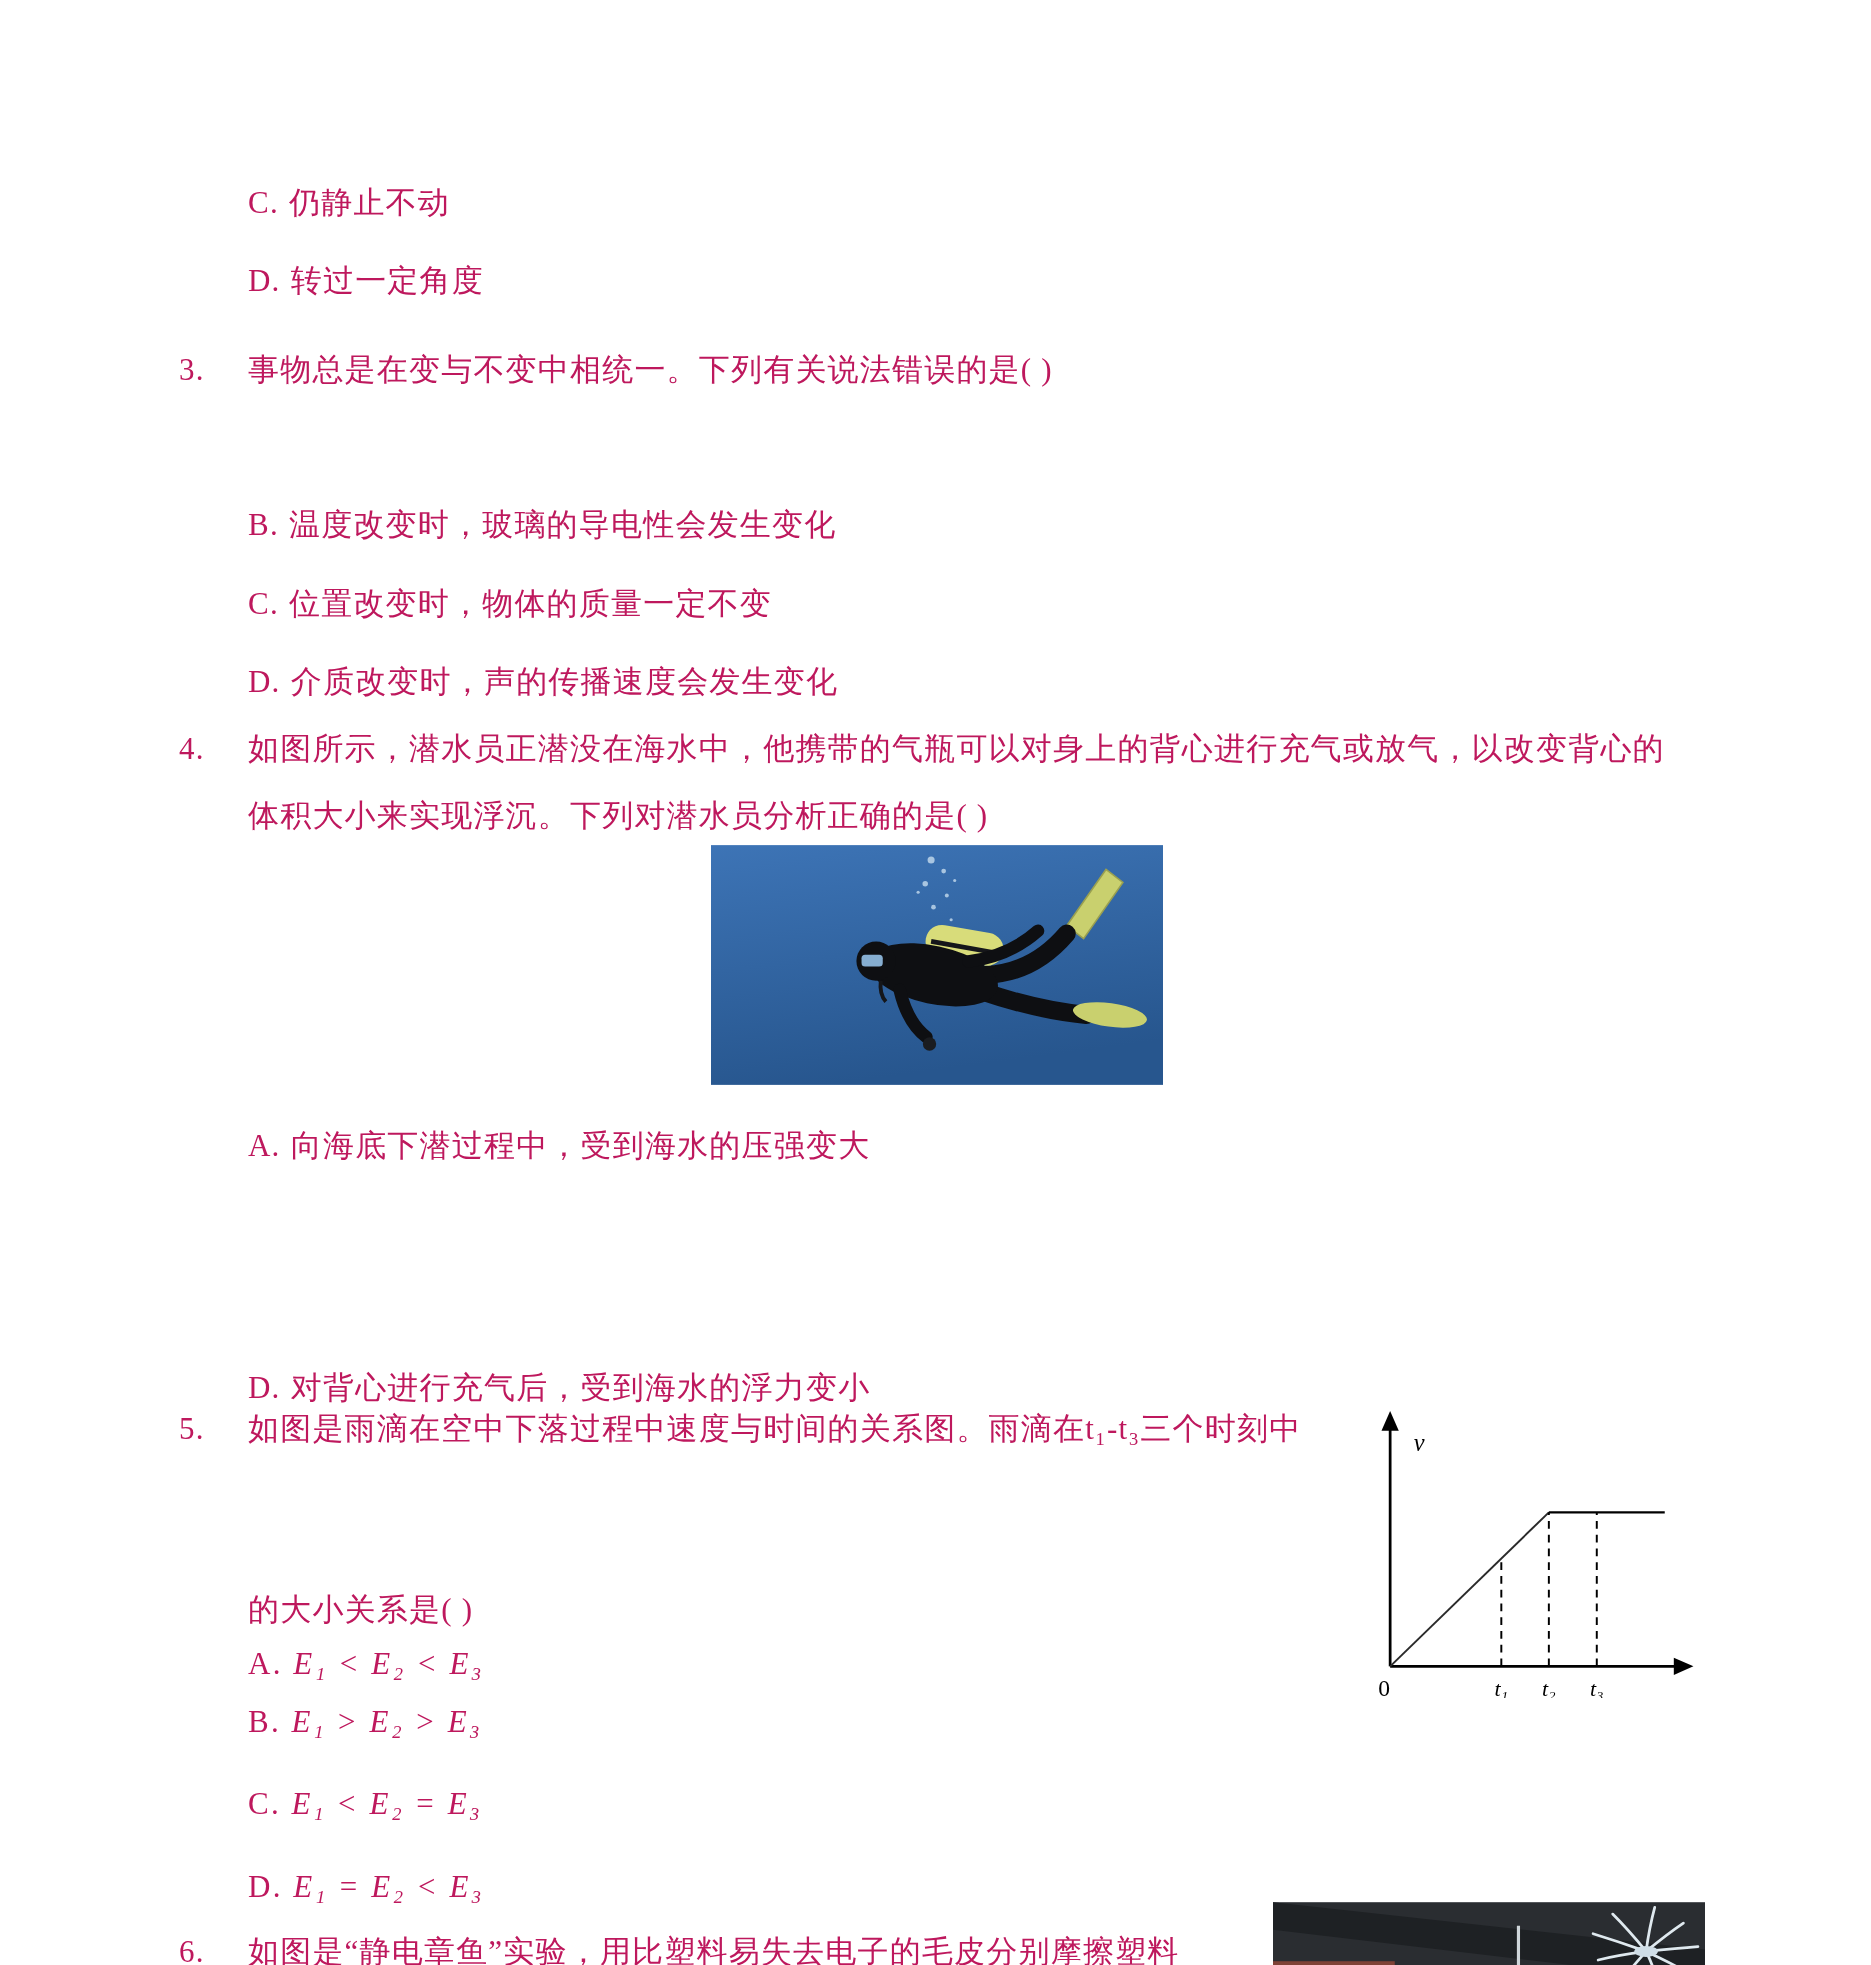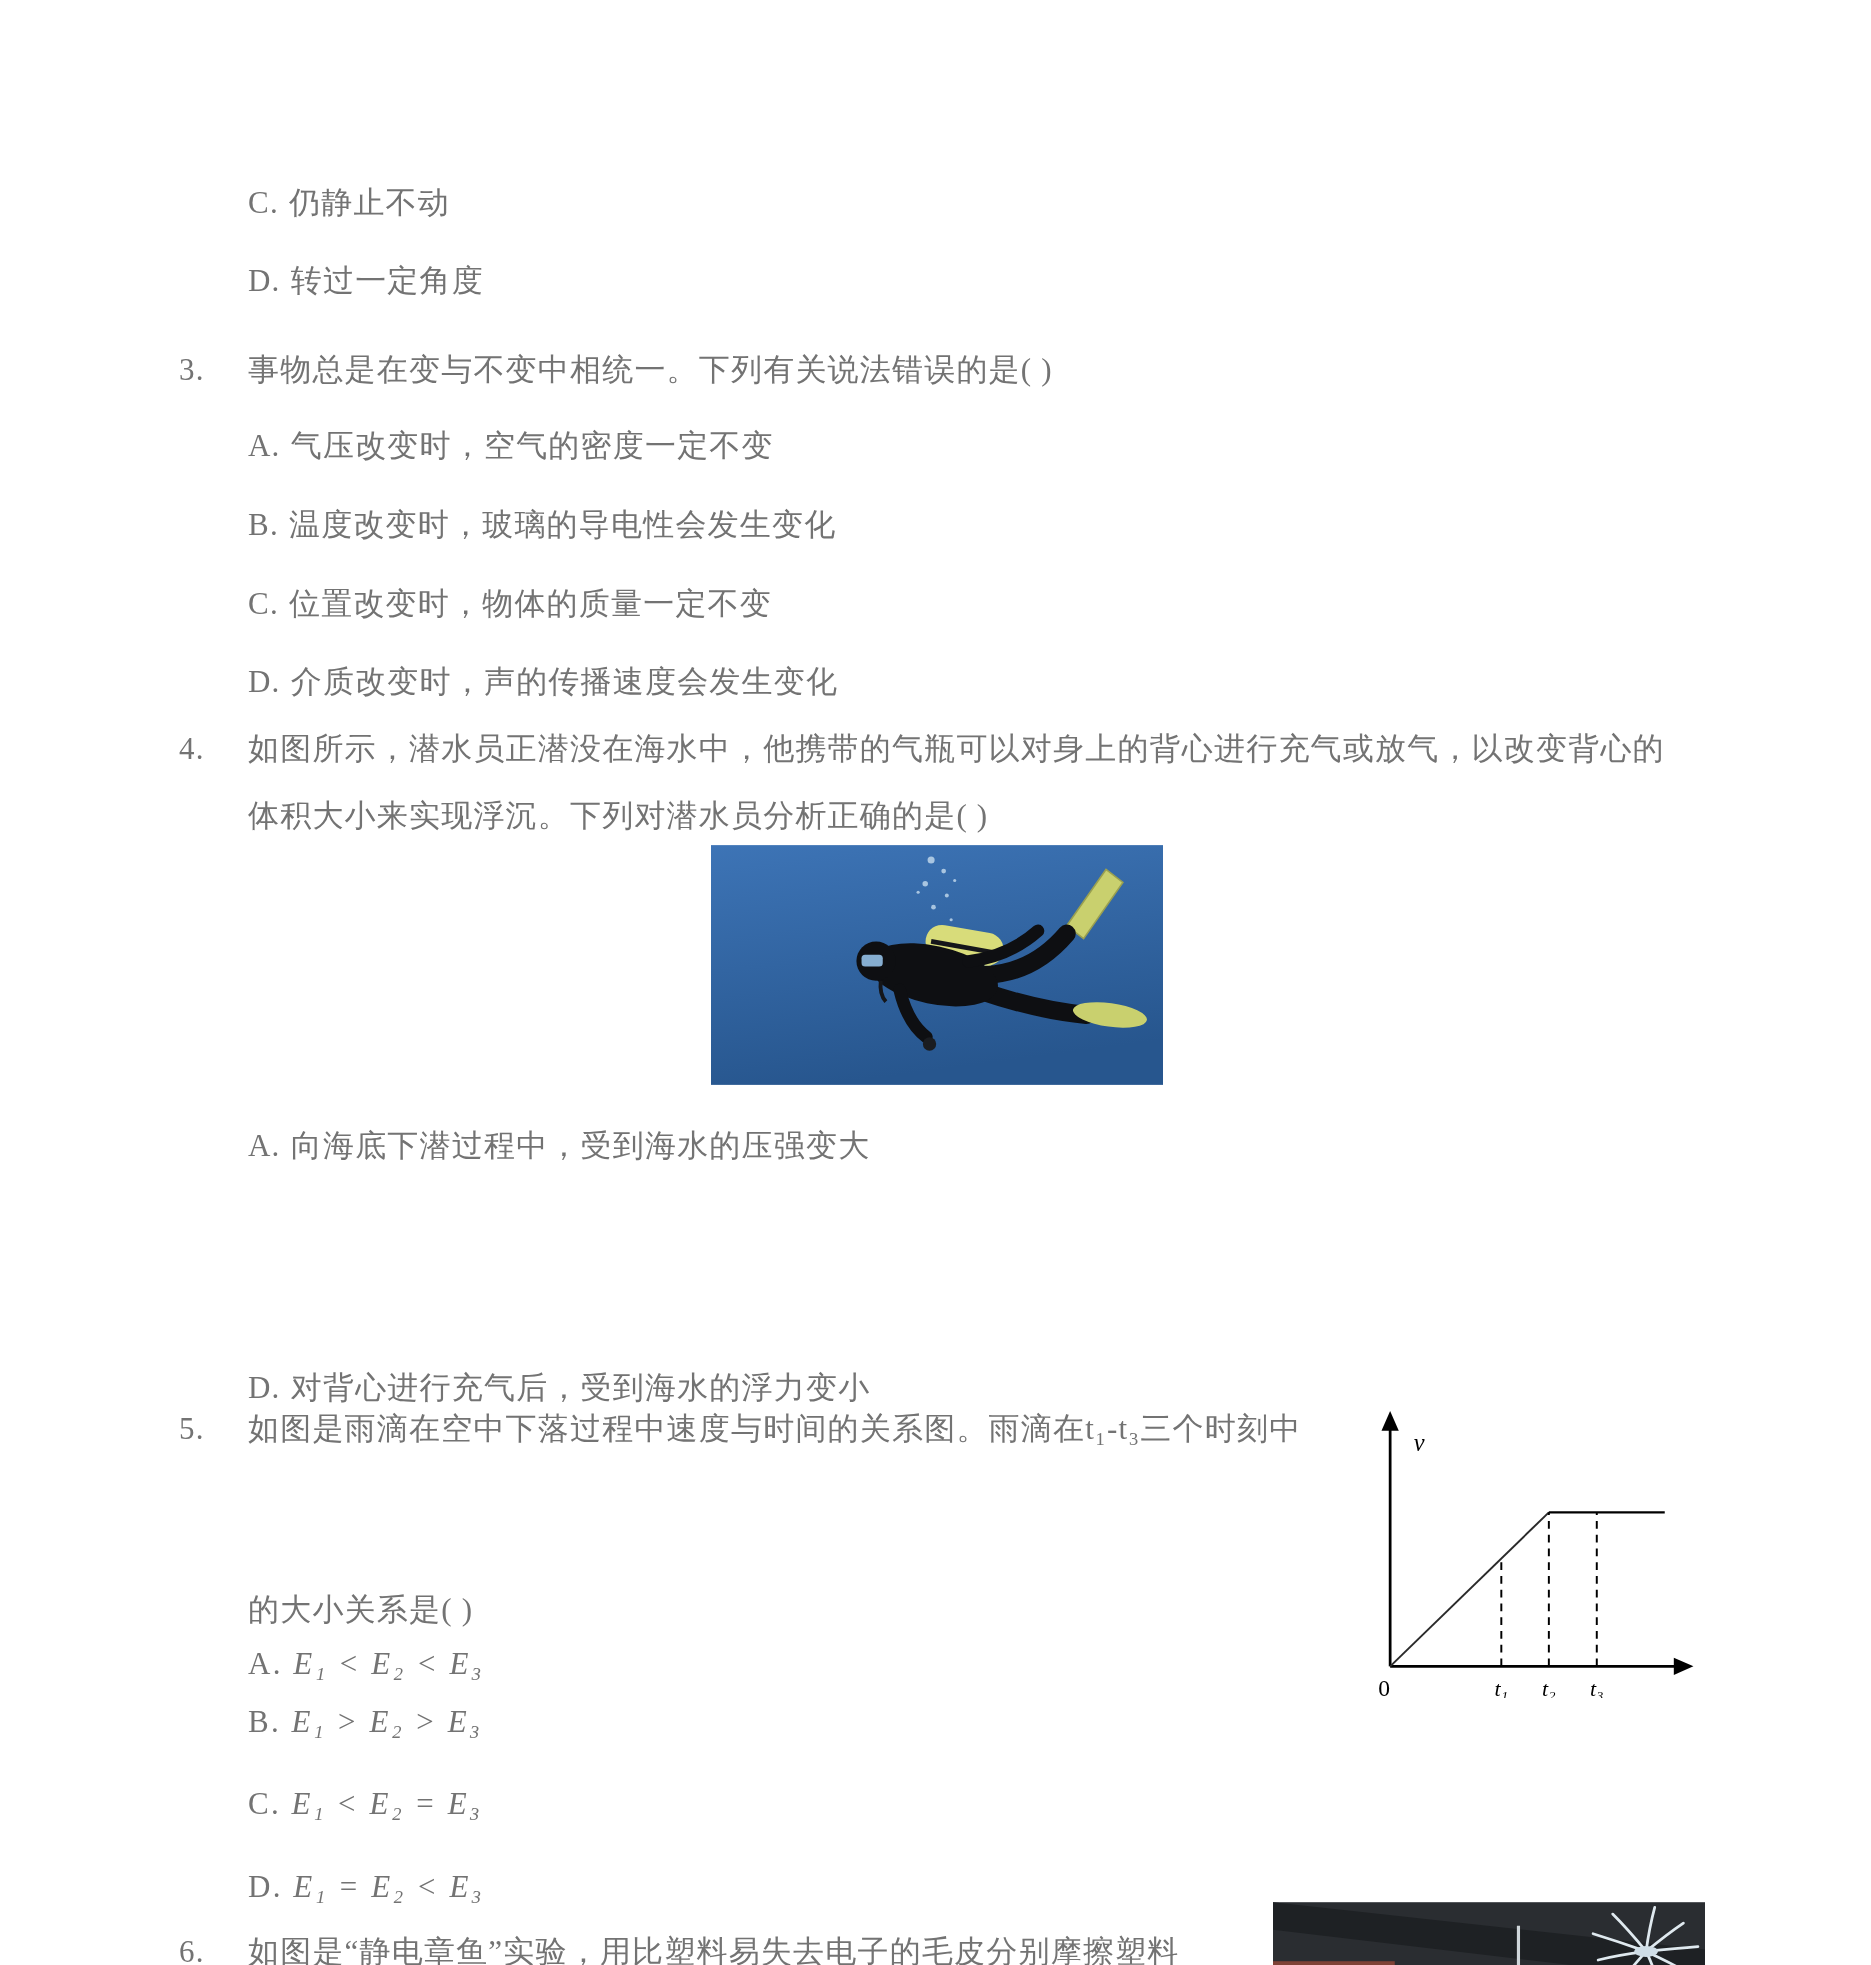--- a/index.html
+++ b/index.html
@@ -3,21 +3,21 @@
 <meta charset="utf-8">
 <style>
   html,body{margin:0;padding:0;}
   body{
     width:1872px;height:2647px;background:#ffffff;position:relative;
     font-family:"Liberation Serif", serif;color:#000;
   }
   .page{position:absolute;inset:0;}
   .row{
     position:absolute;left:248px;font-size:31px;letter-spacing:1.2px;
-    line-height:1.15;white-space:nowrap;color:#737373;text-align:right;
+    line-height:1.15;white-space:nowrap;color:#be185d;text-align:right;
   }
   .qnum{position:absolute;left:-69px;top:0;}
   .opt-label{display:inline-block;margin-right:10.2px;}
   .math{font-style:italic;letter-spacing:2.4px;}
   .figure{position:absolute;}
   .figure svg{display:block;width:100%;height:100%;}
   .graph-label{font-family:"Liberation Serif",serif;font-style:italic;}
   .graph-num{font-family:"Liberation Serif",serif;}
 </style>
 </head>
@@ -27,23 +27,20 @@
 
   <div class="row" style="top:185px">
     <span class="opt-label">C.</span><span>仍静止不动</span>
   </div>
   <div class="row" style="top:263px">
     <span class="opt-label">D.</span><span>转过一定角度</span>
   </div>
 
   <div class="row" style="top:352px">
     <span class="qnum">3.</span><span>事物总是在变与不变中相统一。下列有关说法错误的是( )</span>
-  </div>
-  <div class="row" style="top:428px">
-    <span class="opt-label">A.</span><span>气压改变时，空气的密度一定不变</span>
   </div>
   <div class="row" style="top:586px">
     <span class="opt-label">C.</span><span>位置改变时，物体的质量一定不变</span>
   </div>
   <div class="row" style="top:507px">
     <span class="opt-label">B.</span><span>温度改变时，玻璃的导电性会发生变化</span>
   </div>
   <div class="row" style="top:664px">
     <span class="opt-label">D.</span><span>介质改变时，声的传播速度会发生变化</span>
   </div>

